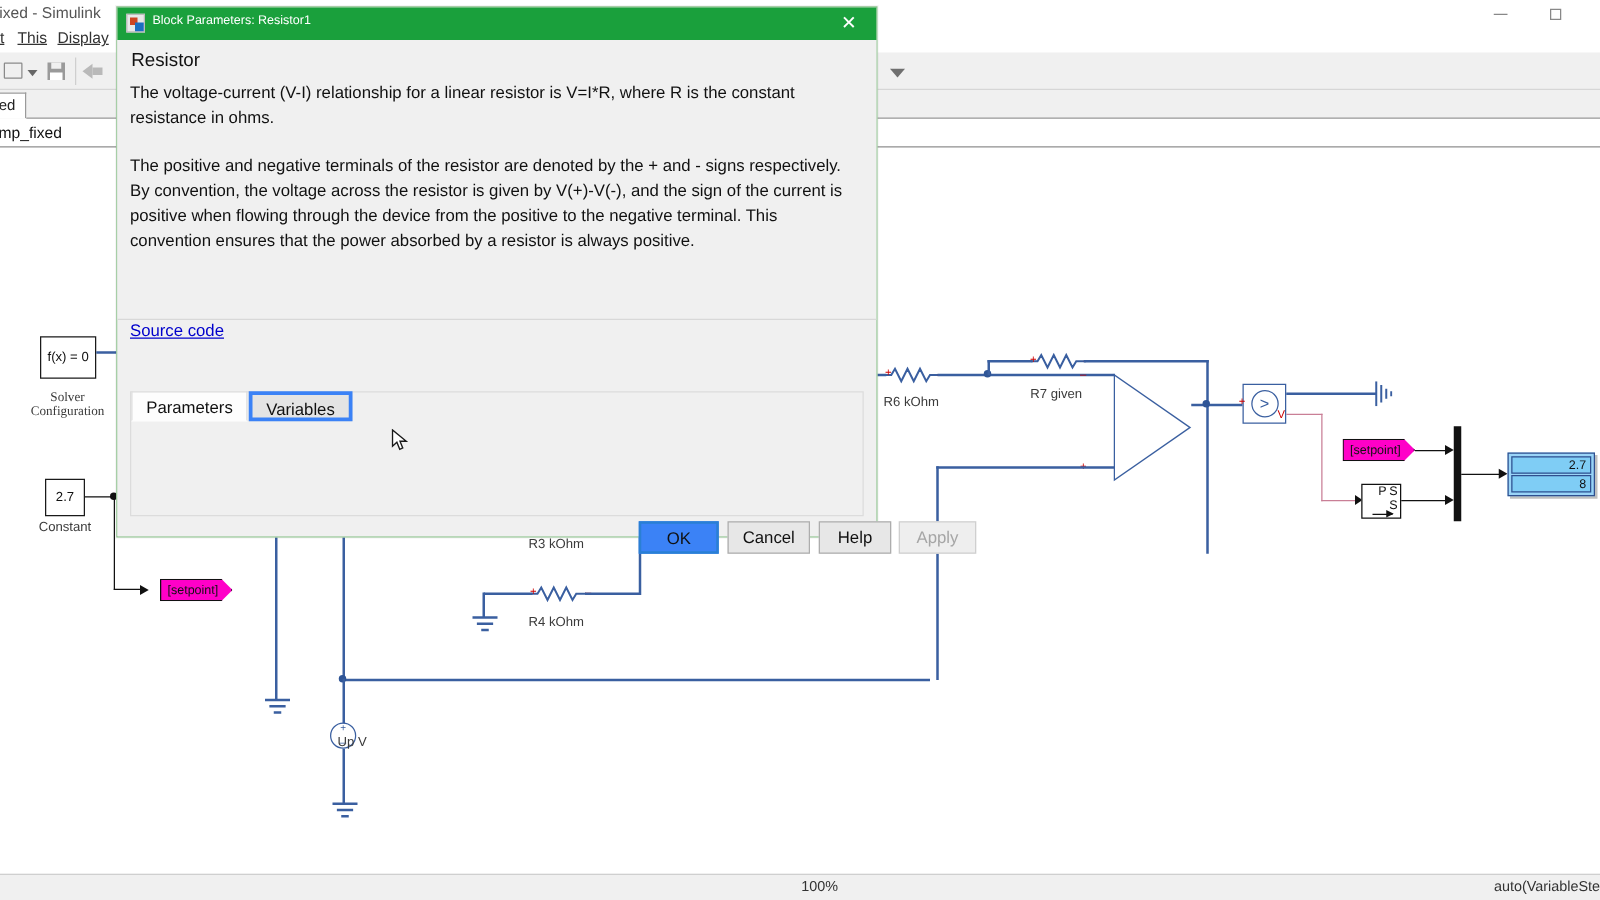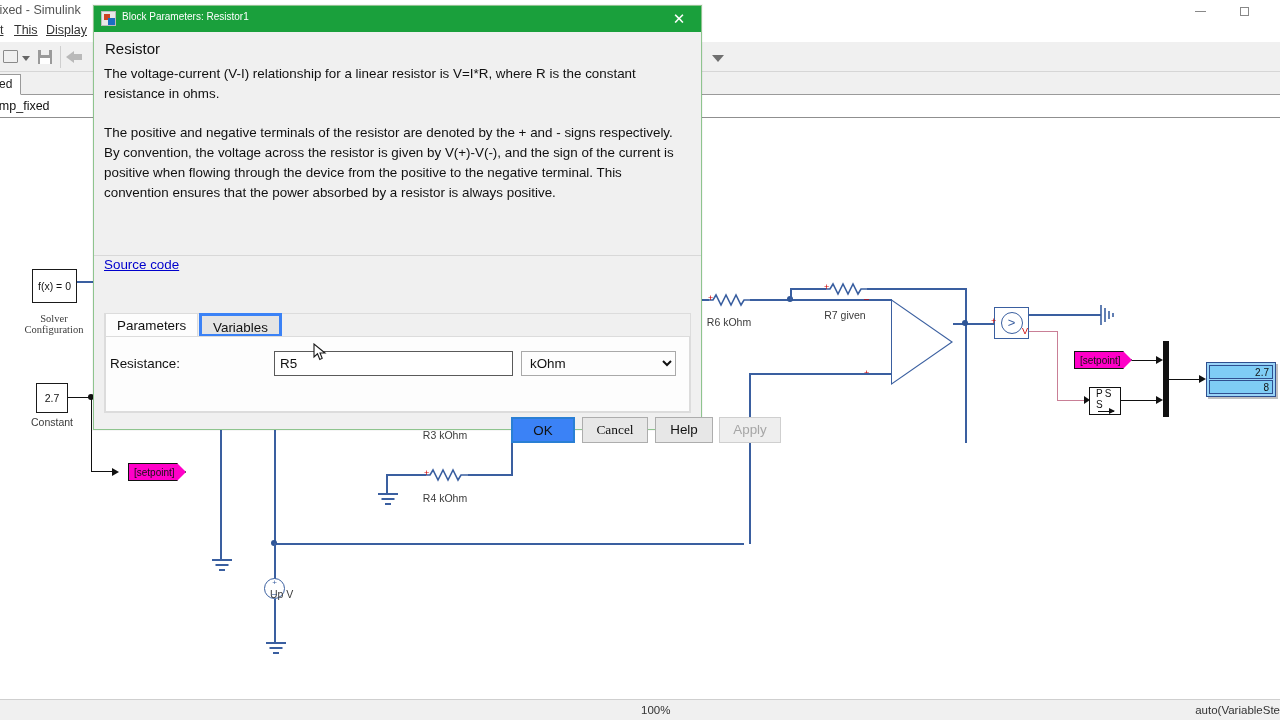--- a/index.html
+++ b/index.html
@@ -184,21 +184,21 @@
     position:absolute; background:#ff00c8; border:1.2px solid #111;
     font-size:10px; color:#111; height:18px; line-height:17px;
     padding:0 4px 0 5px; white-space:nowrap;
     clip-path:polygon(0 0, calc(100% - 9px) 0, 100% 50%, calc(100% - 9px) 100%, 0 100%);
   }
   
   .pss {
     position:absolute; background:#fff; border:1.6px solid #111;
     font-size:10px; color:#111;
   }
-  .pss .t { position:absolute; left:6px; top:0; letter-spacing:2px; }
+  .pss .t { position:absolute; left:6px; top:0; letter-spacing:2px;text-align:right; }
   .pss .arrow { position:absolute; left:8px; bottom:2px; width:16px; height:1.4px; background:#111; }
   .pss .arrow:after {
     content:""; position:absolute; right:-1px; top:-3px;
     border-top:3.5px solid transparent; border-bottom:3.5px solid transparent;
     border-left:6px solid #111;
   }
   
   .mux { position:absolute; background:#111; width:6px; }
   
   .disp {
@@ -547,31 +547,24 @@
 
     <div id="settings-label">Settings</div>
 
     <div id="settings-group"></div>
 
     <div id="tabrow">
       <div class="dtab active" style="left:0px">Parameters</div>
       <div class="dtab inactive" style="left:94px">Variables</div>
     </div>
 
-    <div id="tabpanel">
-      <div id="resistance-label">Resistance:</div>
-      <input id="resistance-input" type="text" value="R5" style="">
-      <select id="unit-select">
-        <option>kOhm</option>
-      </select>
-    </div>
 
     <div id="btnrow">
       <div class="dbtn focused" style="left:417px; width:64px;">OK</div>
-      <div class="dbtn" style="left:488px; width:66px;font-family:Liberation Serif, serif;">Cancel</div>
+      <div class="dbtn" style="left:488px; width:66px;">Cancel</div>
       <div class="dbtn" style="left:561px; width:58px;">Help</div>
       <div class="dbtn disabled" style="left:625px; width:62px;">Apply</div>
     </div>
   </div>
 </div>
 
 <div id="cursor">
   <svg width="14" height="20" viewBox="0 0 14 20">
     <path d="M1,1 L1,14 L4.5,10.8 L6.8,16.4 L9.2,15.3 L7,10 L12,10 Z" fill="#ffffff" stroke="#1a1a1a" stroke-width="1.1"></path>
   </svg>

